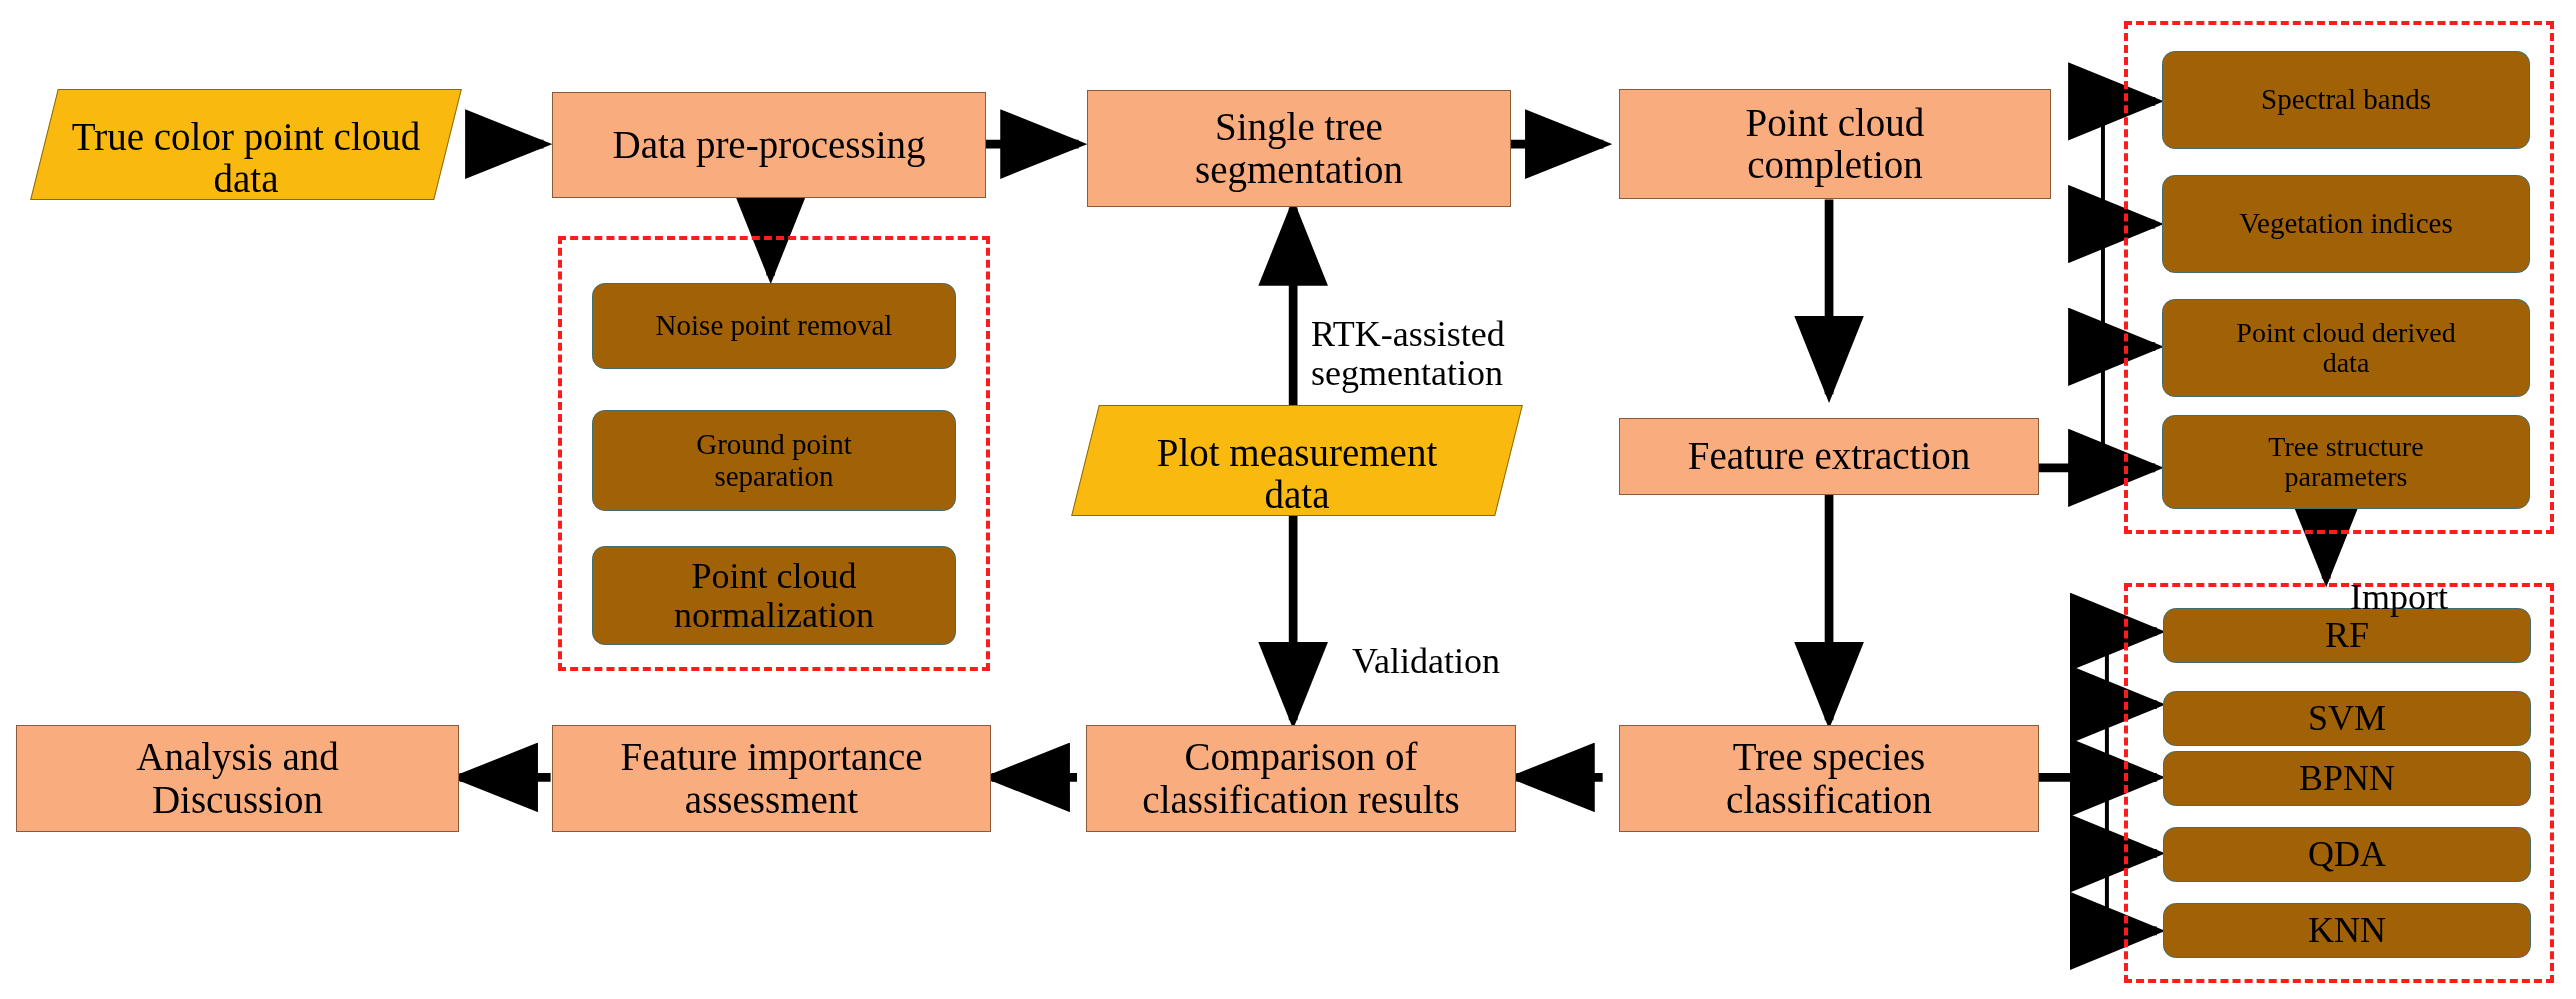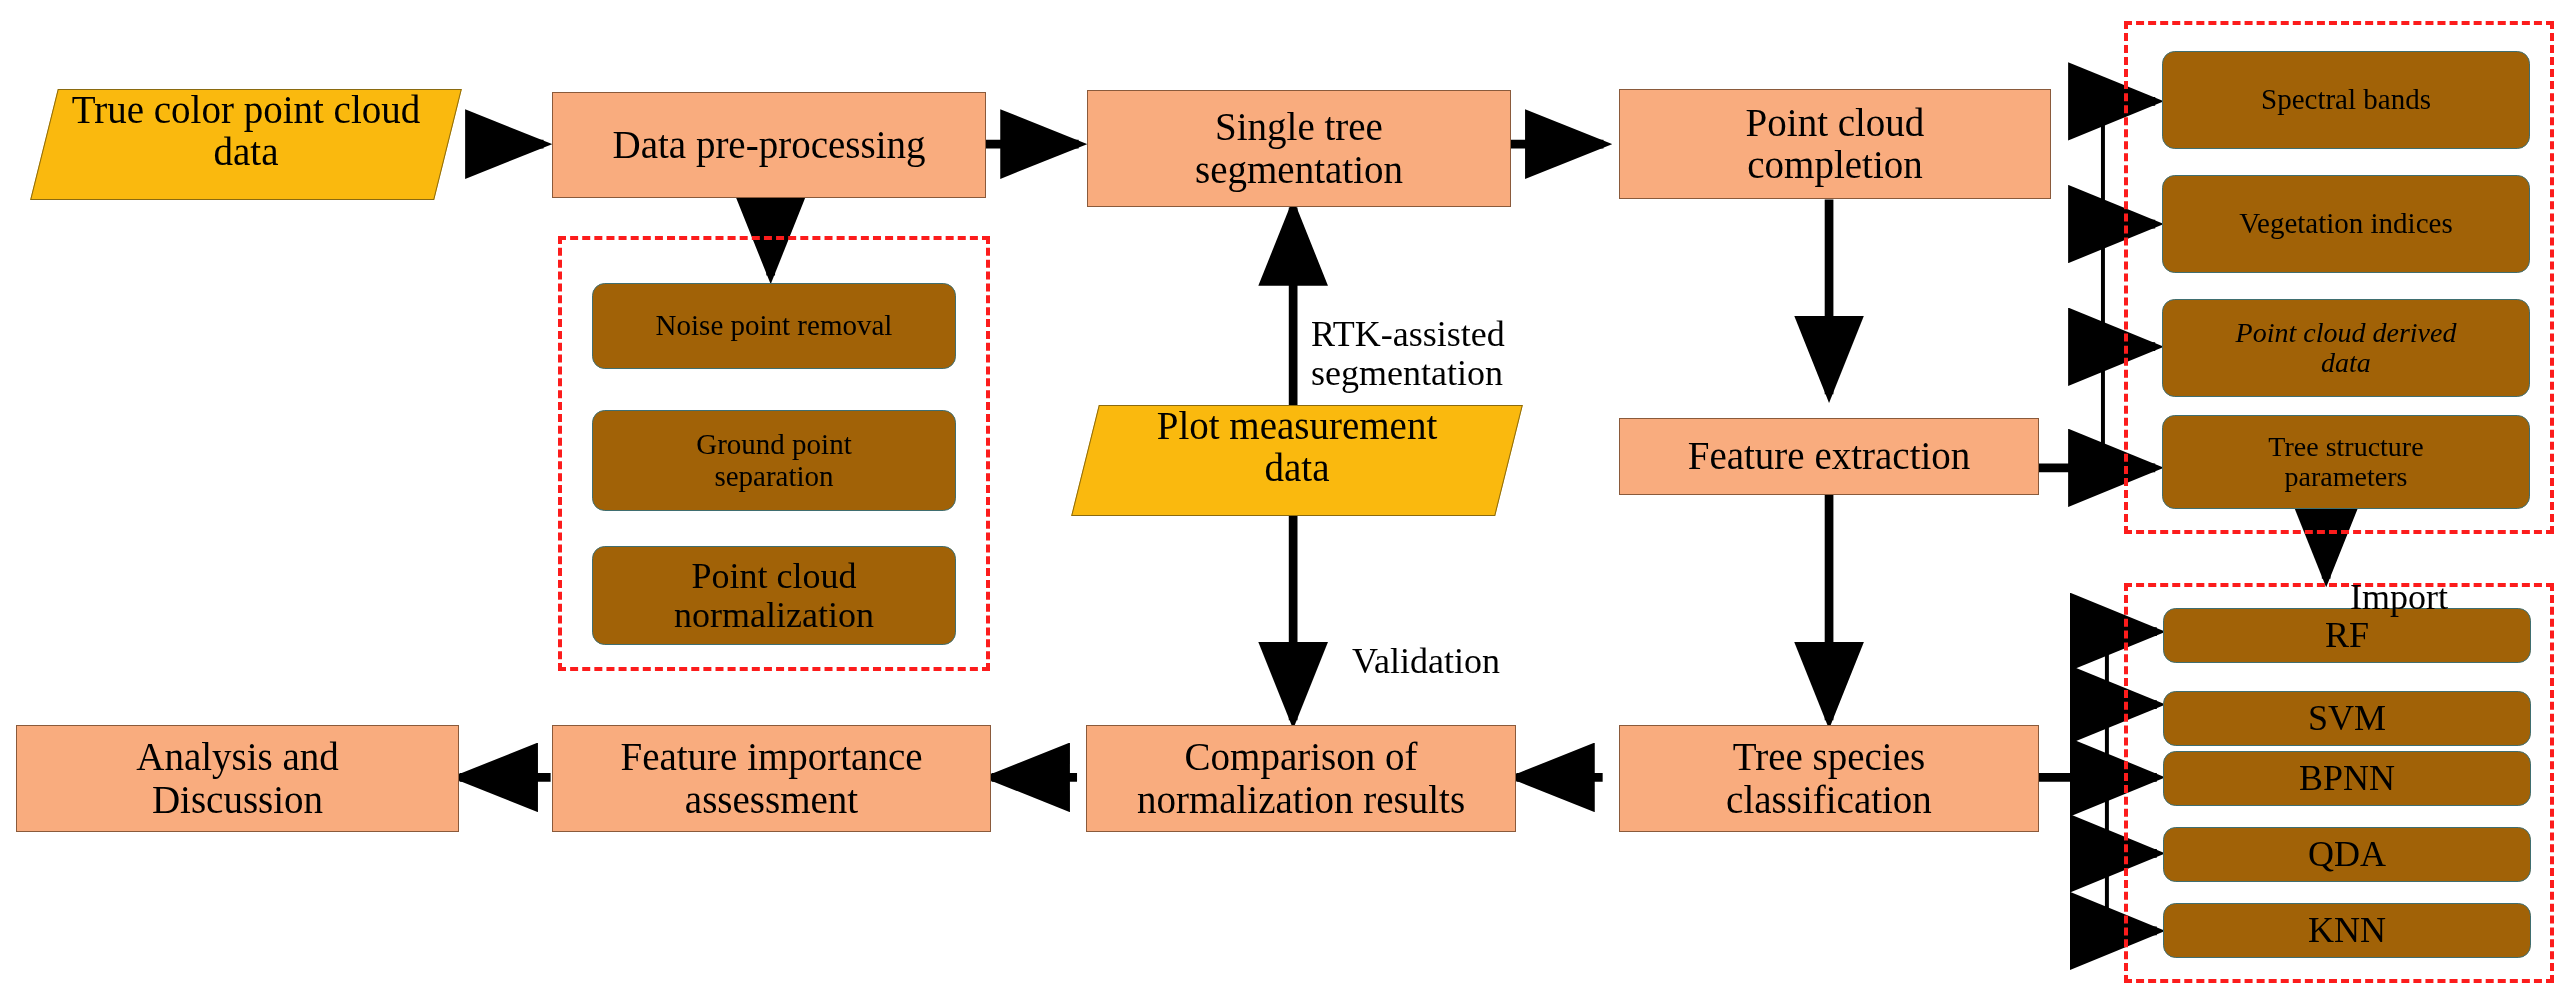--- a/index.html
+++ b/index.html
@@ -6,21 +6,21 @@
   body{width:2576px;height:999px;position:relative;overflow:hidden;
        font-family:"Liberation Serif","DejaVu Serif",serif;color:#000;}
   #canvas{position:absolute;left:0;top:0;width:2576px;height:999px;}
 
   .node{position:absolute;box-sizing:border-box;display:flex;align-items:center;
         justify-content:center;text-align:center;line-height:1.08;}
 
   
   .proc{background:#F9AC7E;border:1.6px solid #8A5A3B;font-size:39px;}
   
-  .data-shape{position:absolute;box-sizing:border-box;display:flex;align-items:flex-start;
+  .data-shape{position:absolute;box-sizing:border-box;display:flex;align-items:flex-end;
               justify-content:center;text-align:center;line-height:1.08;font-size:39px;}
   .data-shape .skew{position:absolute;left:0;top:0;right:0;bottom:0;
                     background:#FAB90E;border:1.6px solid #8A6A10;
                     transform:skewX(-14deg);z-index:0;}
   .data-shape .lbl{position:relative;z-index:1;padding:0 14.3px;}
 
   
   .cyan{background:#a16207;border:1.6px solid #3F6E70;border-radius:12.7px;font-size:29px;}
   .cyan.small{font-size:28px;}
   .cyan.big{font-size:36px;}
@@ -119,21 +119,21 @@
   <span>Feature extraction</span>
 </div>
 
 <div class="node proc" style="left:1619px;top:725px;width:420px;height:107px;white-space:pre-line;">
   <span>Tree species
 classification</span>
 </div>
 
 <div class="node proc" style="left:1086px;top:725px;width:430px;height:107px;white-space:pre-line;">
   <span>Comparison of
-normalization results</span>
+classification results</span>
 </div>
 
 <div class="node proc" style="left:552px;top:725px;width:439px;height:107px;white-space:pre-line;">
   <span>Feature importance
 assessment</span>
 </div>
 
 <div class="node proc" style="left:16px;top:725px;width:443px;height:107px;white-space:pre-line;">
   <span>Analysis and
 Discussion</span>
@@ -150,21 +150,21 @@
   <span>Point cloud
 normalization</span>
 </div>
 
 <div class="node cyan" style="left:2162px;top:51px;width:368px;height:98px;">
   <span>Spectral bands</span>
 </div>
 <div class="node cyan" style="left:2162px;top:175px;width:368px;height:98px;">
   <span>Vegetation indices</span>
 </div>
-<div class="node cyan small" style="left:2162px;top:299px;width:368px;height:98px;white-space:pre-line;font-style:italic;">
+<div class="node cyan small" style="left:2162px;top:299px;width:368px;height:98px;white-space:pre-line;">
   <span>Point cloud derived
 data</span>
 </div>
 <div class="node cyan small" style="left:2162px;top:415px;width:368px;height:94px;white-space:pre-line;">
   <span>Tree structure
 parameters</span>
 </div>
 
 <div class="node cyan big" style="left:2163px;top:608px;width:368px;height:55px;">
   <span>RF</span>

